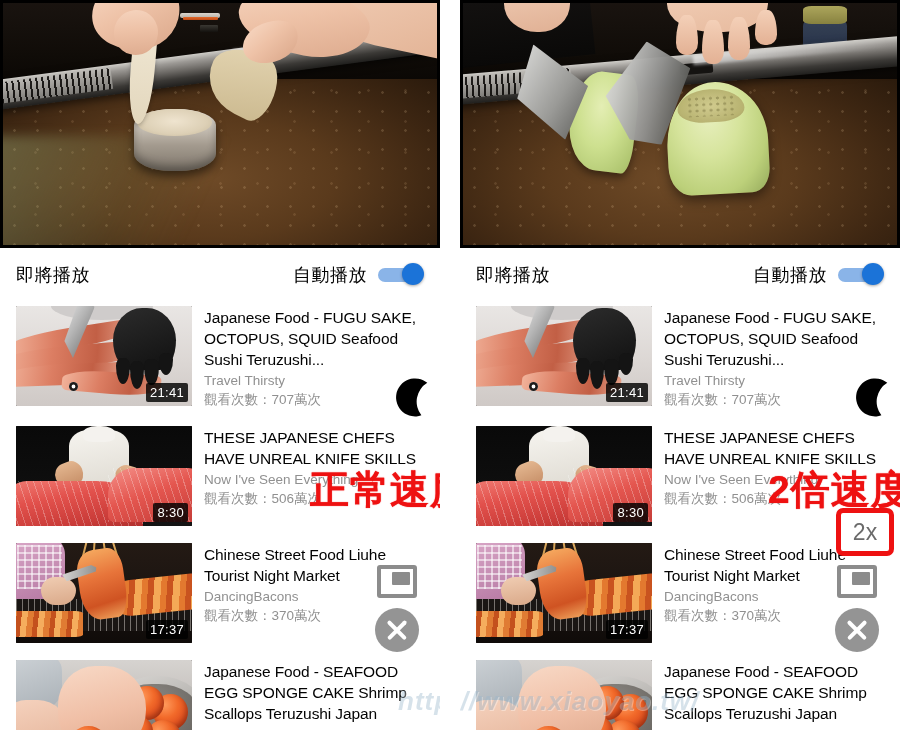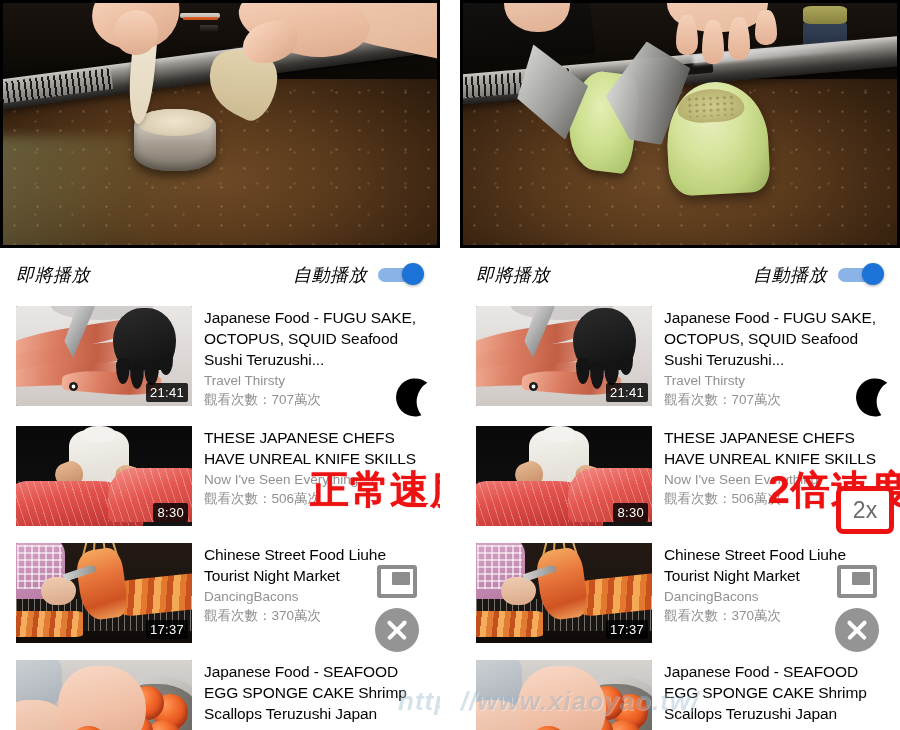--- a/index.html
+++ b/index.html
@@ -191,21 +191,21 @@
     border-radius: 42% 38% 46% 50% / 55% 55% 45% 45%;
   }
 
   .video-frame-border { position:absolute; inset:0; border: 3px solid #000; pointer-events:none; }
 
   
   .list-wrap { position: relative; width: 440px; padding: 0 12px; }
 
   .upnext-bar {
     display:flex; align-items:center; justify-content:space-between;
-    height: 54px; padding: 0 4px; font-style: italic;
+    height: 54px; padding: 0 4px;
   }
   .upnext-label { font-size: 18px; color:#030303; letter-spacing:.5px; }
   .autoplay-group { display:flex; align-items:center; gap:11px; }
   .autoplay-label { font-size: 18px; color:#030303; letter-spacing:.5px; }
   .switch { position:relative; width: 46px; height: 16px; }
   .switch-track {
     position:absolute; left:0; top:1px; width:40px; height:14px;
     background:#8ab4e8; border-radius:7px;
   }
   .switch-knob {
@@ -733,21 +733,21 @@
       <svg width="46" height="46" viewBox="0 0 46 46" aria-hidden="true">
         <path d="M35 6 a19 19 0 1 0 1 33 A22 22 0 0 1 35 6 Z" fill="#000" transform="rotate(12 23 23)"></path>
       </svg>
     </div>
     <div class="pip-icon" style="left:377px; top:565px;">
       <div class="pip-inner"></div>
     </div>
     <div class="close-icon" style="left:375px; top:608px;"></div>
 
     <div class="speed-anno" style="left:308px; top:470px;">2倍速度</div>
-    <div class="speed-box" style="left:376px; top:486px;">
+    <div class="speed-box" style="left:376px; top:508px;">
       <span>2x</span>
     </div>
   </div>
 
   <div class="watermark">
     <div class="wm-url">http://www.xiaoyao.tw/</div>
   </div>
 
 </div>
 

